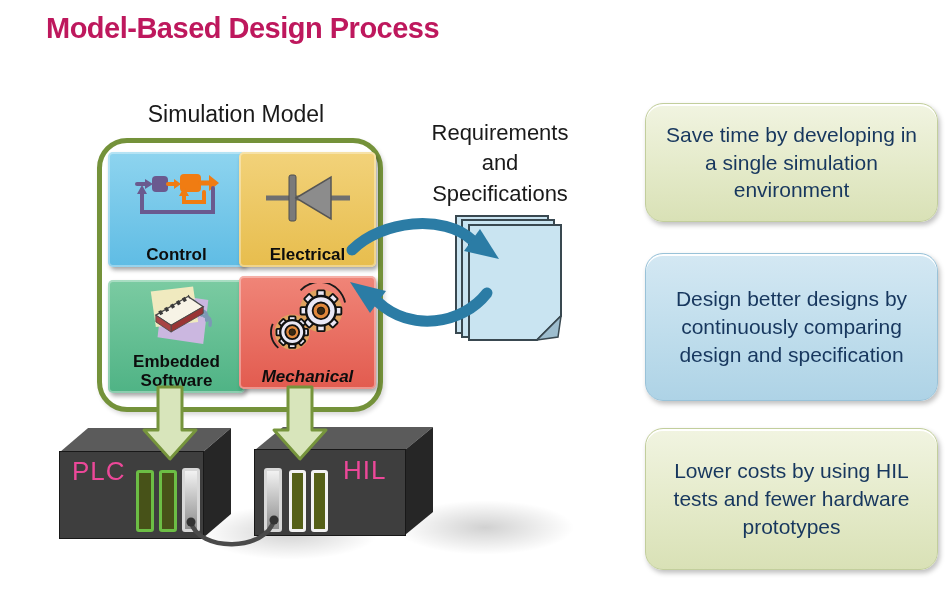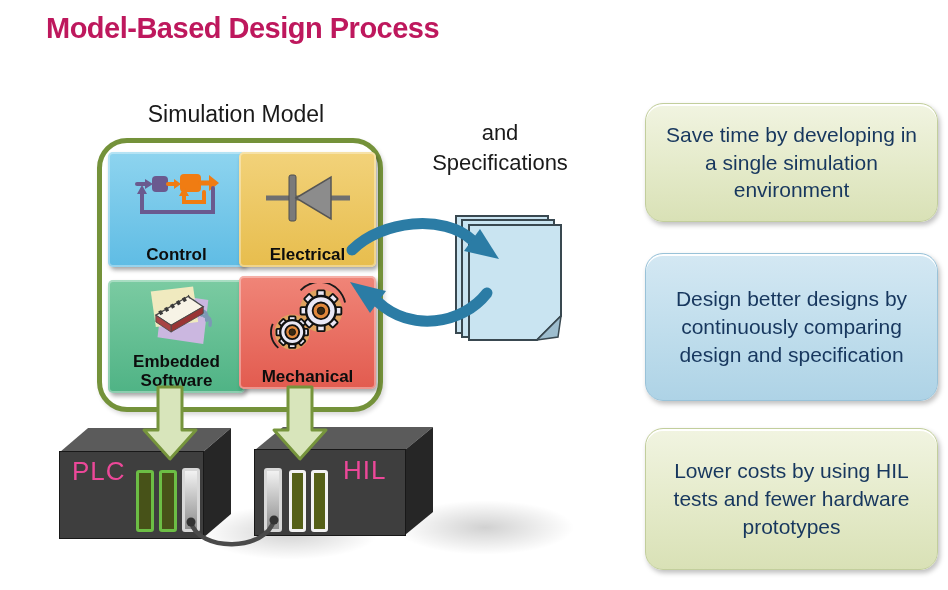--- a/index.html
+++ b/index.html
@@ -15,21 +15,21 @@
   .sim-container{left:97px;top:138px;width:276px;height:264px;border:5px solid #74923A;
                  border-radius:30px;background:#fff;box-shadow:2px 3px 4px rgba(0,0,0,.15);}
   .tile{border-radius:5px;box-shadow:2px 3px 4px rgba(0,0,0,.35), inset 0 0 0 2px rgba(255,255,255,.35);
         display:flex;flex-direction:column;align-items:center;justify-content:flex-end;
         padding-bottom:3px;box-sizing:border-box;width:137px;}
   .tile .icn{flex:1;display:flex;align-items:center;justify-content:center;width:100%;}
   .tile-label{font-weight:bold;font-size:17px;color:#0d0d0d;text-align:center;line-height:1.12;}
   .t-control   {left:108px;top:152px;height:115px;background:linear-gradient(180deg,#8ED4EF,#5FBCE4);}
   .t-electrical{left:239px;top:152px;height:115px;background:linear-gradient(180deg,#F2D27A,#E7BD4D);}
   .t-embedded  {left:108px;top:280px;height:113px;background:linear-gradient(180deg,#7BCBA2,#4FB385);}
-  .t-mechanical{left:239px;top:276px;height:113px;background:linear-gradient(180deg,#F08578,#E25B4F);}
+  .t-mechanical{left:239px;top:276px;height:113px;background:linear-gradient(180deg,#F08578,#E25B4F);font-style:italic;}
 
   
   .req-label{left:403px;top:118px;width:194px;text-align:center;font-size:22px;color:#1a1a1a;line-height:1.38;}
 
   
   .callout{left:627px;width:293px;border-radius:18px;display:flex;align-items:center;justify-content:center;
            text-align:center;font-size:21px;color:#17375E;line-height:1.33;padding:16px 16px;box-sizing:border-box;margin-left:18px;}
   .callout.green{background:linear-gradient(180deg,#F1F4E1 0%,#E4EAC9 55%,#D9E1B6 100%);
            border:1px solid #C2CE9C;box-shadow:inset 0 2px 0 rgba(255,255,255,.95), 2px 3px 5px rgba(0,0,0,.25);}
   .callout.blue{background:linear-gradient(180deg,#D4E8F3 0%,#BFDDEC 55%,#AED3E6 100%);
@@ -155,20 +155,21 @@
           <circle cx="31" cy="53" r="13" fill="#EAE8F5" stroke="#111" stroke-width="2.5"></circle>
           <circle cx="31" cy="53" r="7.5" fill="#E0873B" stroke="#111" stroke-width="2"></circle>
           <circle cx="31" cy="53" r="3.5" fill="#3A2A12" stroke="#111" stroke-width="1"></circle>
         </g>
       </svg>
     </span>
     <span class="tile-label">Mechanical</span>
   </div>
 
   <div class="abs req-label">
+    <div>Requirements</div>
     <div>and</div>
     <div>Specifications</div>
   </div>
 
   <div class="abs callout green c1">Save time by developing in a single simulation environment</div>
   <div class="abs callout blue c2">Design better designs by continuously comparing design and specification</div>
   <div class="abs callout green c3">Lower costs by using HIL tests and fewer hardware prototypes</div>
 
   <div class="shadow-blob" style="left:200px;top:505px;width:180px;height:55px;"></div>
   <div class="shadow-blob" style="left:395px;top:500px;width:180px;height:55px;"></div>

